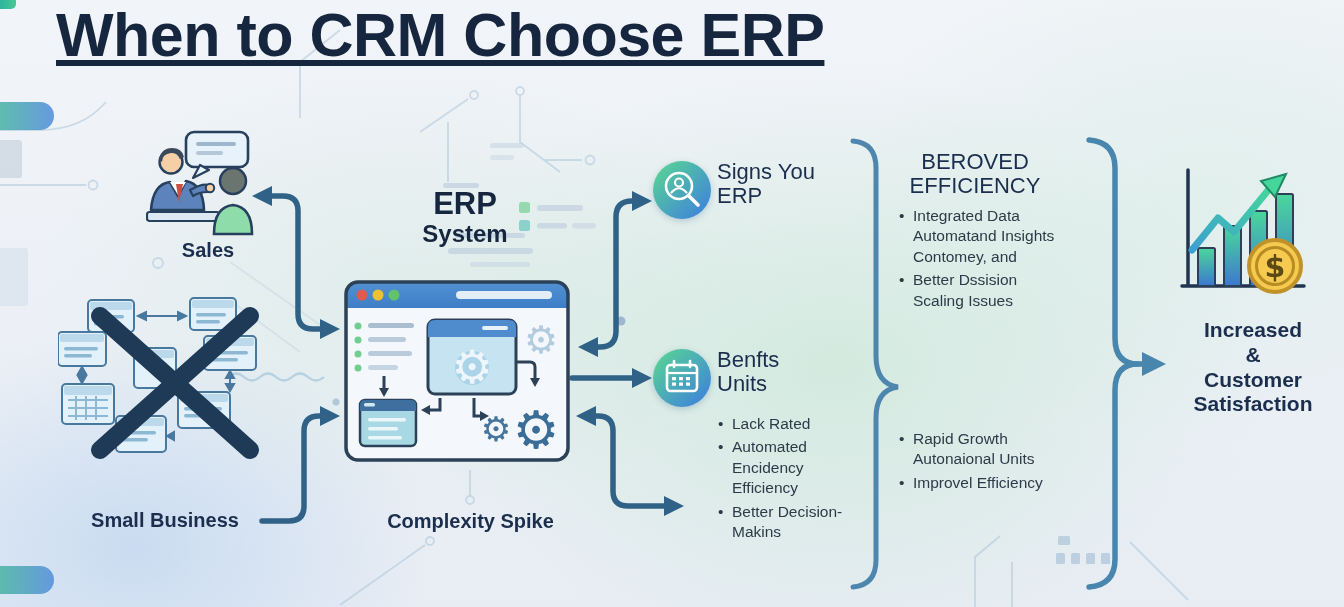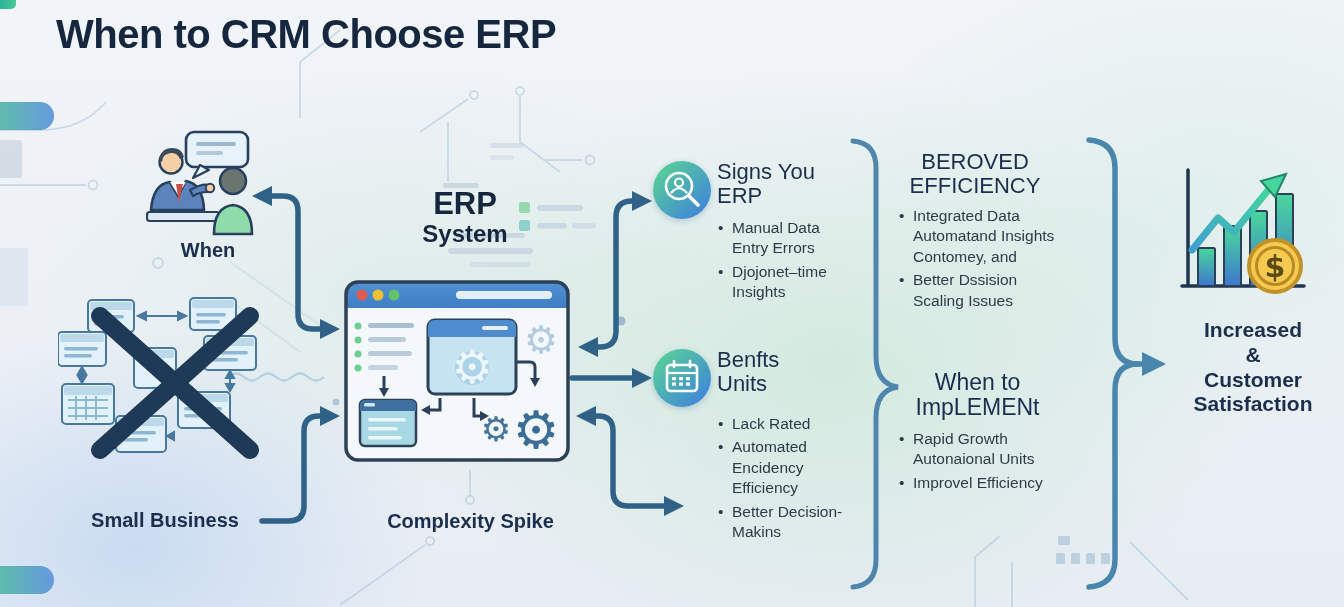--- a/index.html
+++ b/index.html
@@ -10,22 +10,22 @@
     background:
       radial-gradient(620px 420px at 62% 60%, rgba(186,228,200,0.50), transparent 70%),
       radial-gradient(520px 320px at 30% 48%, rgba(203,231,216,0.40), transparent 70%),
       radial-gradient(430px 310px at 10% 90%, rgba(176,205,238,0.55), transparent 70%),
       radial-gradient(520px 360px at 90% 32%, rgba(203,235,219,0.38), transparent 70%),
       linear-gradient(#f1f4f8,#e8edf4);
   }
   .abs{position:absolute;}
   .z0{z-index:0}.z1{z-index:1}.z2{z-index:2}
   #page-title{
-    left:56px;top:12px;font-size:40px;font-weight:800;letter-spacing:-0.5px;
-    color:#16263f;white-space:nowrap;
+    left:56px;top:0px;font-size:61px;font-weight:800;letter-spacing:-0.5px;
+    color:#16263f;white-space:nowrap;text-decoration:underline;
   }
   .node-label{font-weight:800;color:#1b2e4e;font-size:20px;text-align:center;}
   .erp-label{left:385px;top:188px;width:160px;text-align:center;color:#16263f;}
   .erp-label .l1{font-size:31px;font-weight:800;line-height:1.05;}
   .erp-label .l2{font-size:24px;font-weight:800;line-height:1.1;}
   .col-head{font-weight:400;color:#1b2e4e;font-size:22px;line-height:1.08;}
   .col-head.center{text-align:center;}
   ul.bullets{margin:0;padding:0;list-style:none;font-size:15.5px;line-height:1.32;color:#2d3a48;}
   ul.bullets li{position:relative;padding-left:15px;margin-bottom:3px;}
   ul.bullets li::before{content:"\2022";position:absolute;left:1px;top:0;color:#2d3a48;}
@@ -153,21 +153,21 @@
       <path d="M 30,56 l 3,19 l 4,-19 z" fill="#c94f44"></path>
       <path d="M 44,62 q 12,-7 19,-5 l -1,7 q -9,0 -15,4 z" fill="#5d83bd" stroke="#27405e" stroke-width="2.2" stroke-linejoin="round"></path>
       <circle cx="64" cy="60" r="4.2" fill="#f5cfa5" stroke="#27405e" stroke-width="2"></circle>
       <rect x="1" y="84" width="72" height="9" rx="2.5" fill="#dce8f2" stroke="#27405e" stroke-width="2.2"></rect>
     </g>
     <g>
       <circle cx="87" cy="53" r="13" fill="#6b7570" stroke="#27405e" stroke-width="2.5"></circle>
       <path d="M 68,106 q 0,-27 19,-29 q 19,2 19,29 z" fill="#8fdcab" stroke="#27405e" stroke-width="2.6"></path>
     </g>
   </svg>
-  <div class="abs z2 node-label" style="left:148px;top:239px;width:120px">When</div>
+  <div class="abs z2 node-label" style="left:148px;top:239px;width:120px">Sales</div>
 
   <svg class="abs z2" style="left:58px;top:296px" width="212" height="175" viewBox="0 0 212 175">
     <g stroke="#49789f" stroke-width="2" fill="#e3f1fa">
       <rect x="30" y="4" width="46" height="32" rx="4"></rect>
       <rect x="132" y="2" width="46" height="32" rx="4"></rect>
       <rect x="0" y="36" width="48" height="34" rx="4"></rect>
       <rect x="146" y="40" width="52" height="34" rx="4"></rect>
       <rect x="4" y="88" width="52" height="40" rx="4"></rect>
       <rect x="120" y="96" width="52" height="36" rx="4"></rect>
       <rect x="58" y="120" width="50" height="36" rx="4"></rect>
@@ -290,24 +290,20 @@
       <circle cx="26" cy="25" r="13" fill="none" stroke="#ffffff" stroke-width="2.6"></circle>
       <path d="M 36,35 L 45,44" stroke="#ffffff" stroke-width="3.6" stroke-linecap="round"></path>
       <circle cx="26" cy="21.5" r="4" fill="none" stroke="#ffffff" stroke-width="2.2"></circle>
       <path d="M 18.5,31.5 q 7.5,-8.5 15,0" fill="none" stroke="#ffffff" stroke-width="2.2" stroke-linecap="round"></path>
     </svg>
   </div>
   <div class="abs z2 col-head" style="left:717px;top:160px">
     <div>Signs You</div>
     <div>ERP</div>
   </div>
-  <ul class="abs z2 bullets" style="left:717px;top:218px;width:134px">
-    <li>Manual Data Entry Errors</li>
-    <li>Djojonet–time Insights</li>
-  </ul>
 
   <div class="abs z2 grad-circle" style="left:653px;top:349px">
     <svg width="58" height="58" viewBox="0 0 58 58">
       <rect x="14" y="16" width="30" height="26" rx="3.5" fill="none" stroke="#ffffff" stroke-width="2.6"></rect>
       <path d="M 14,24 H 44" stroke="#ffffff" stroke-width="2.2"></path>
       <path d="M 21,12 V 18 M 37,12 V 18" stroke="#ffffff" stroke-width="2.6" stroke-linecap="round"></path>
       <g fill="#ffffff">
         <rect x="19" y="28" width="4" height="3.2"></rect>
           <rect x="26" y="28" width="4" height="3.2"></rect>
           <rect x="33" y="28" width="4" height="3.2"></rect>
@@ -330,24 +326,20 @@
 
   <div class="abs z2 col-head center" style="left:885px;top:150px;width:180px">
     <div>BEROVED</div>
     <div>EFFICIENCY</div>
   </div>
   <ul class="abs z2 bullets" style="left:898px;top:206px;width:162px">
     <li>Integrated Data Automatand Insights Contomey, and</li>
     <li>Better Dssision Scaling Issues</li>
   </ul>
 
-  <div class="abs z2 col-head center" style="left:885px;top:370px;width:185px;font-size:23px">
-    <div>When to</div>
-    <div>ImpLEMENt</div>
-  </div>
   <ul class="abs z2 bullets" style="left:898px;top:429px;width:172px">
     <li>Rapid Growth Autonaional Units</li>
     <li>Improvel Efficiency</li>
   </ul>
 
   <svg class="abs z2" style="left:1178px;top:166px" width="132" height="134" viewBox="0 0 132 134">
     <defs>
       <linearGradient id="barG" x1="0" y1="0" x2="0" y2="1">
         <stop offset="0" stop-color="#4ad79b"></stop>
           <stop offset="1" stop-color="#3d77cf"></stop>

